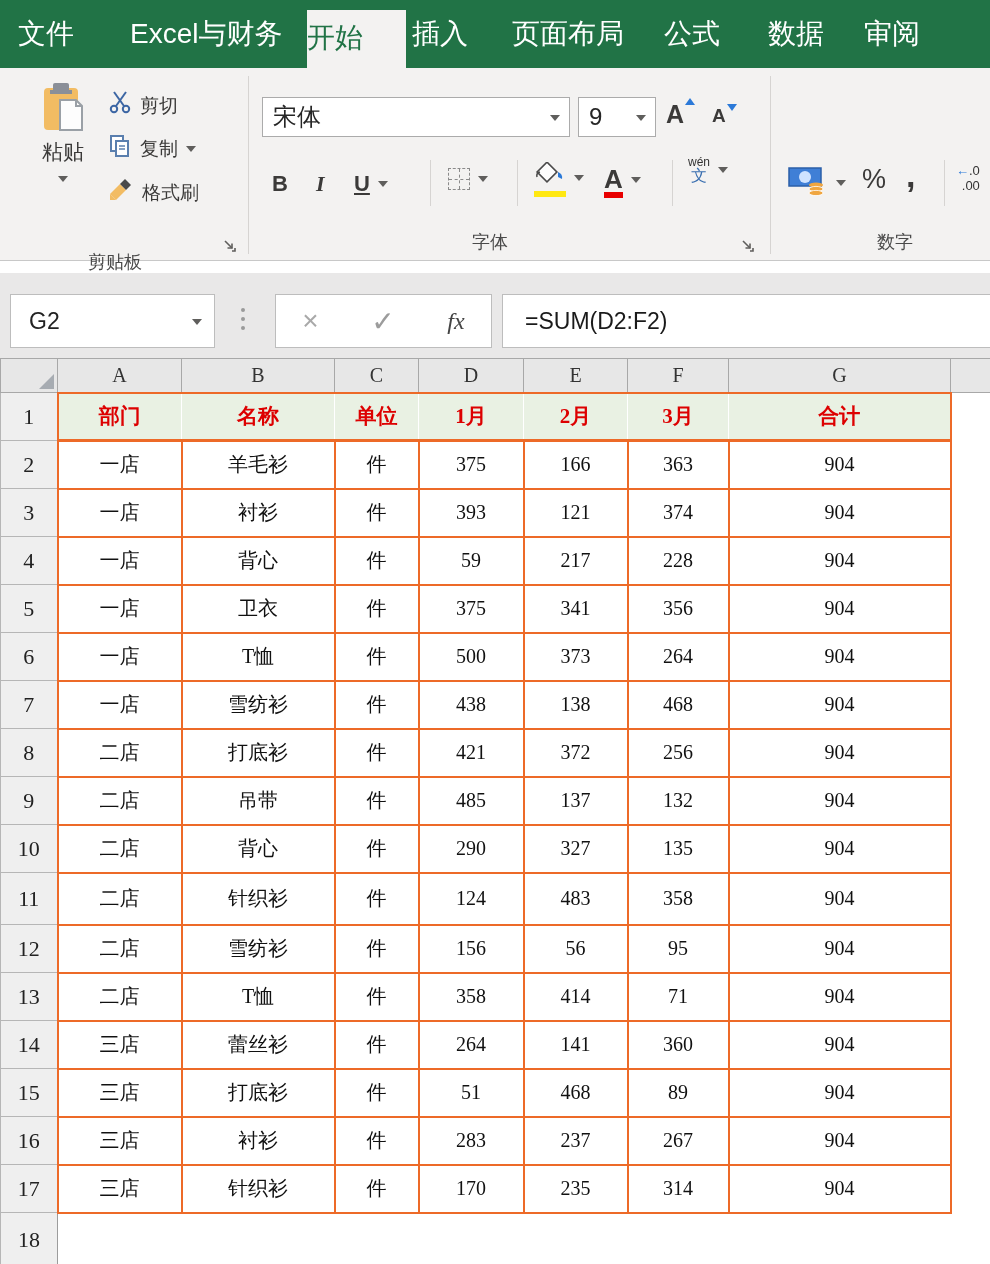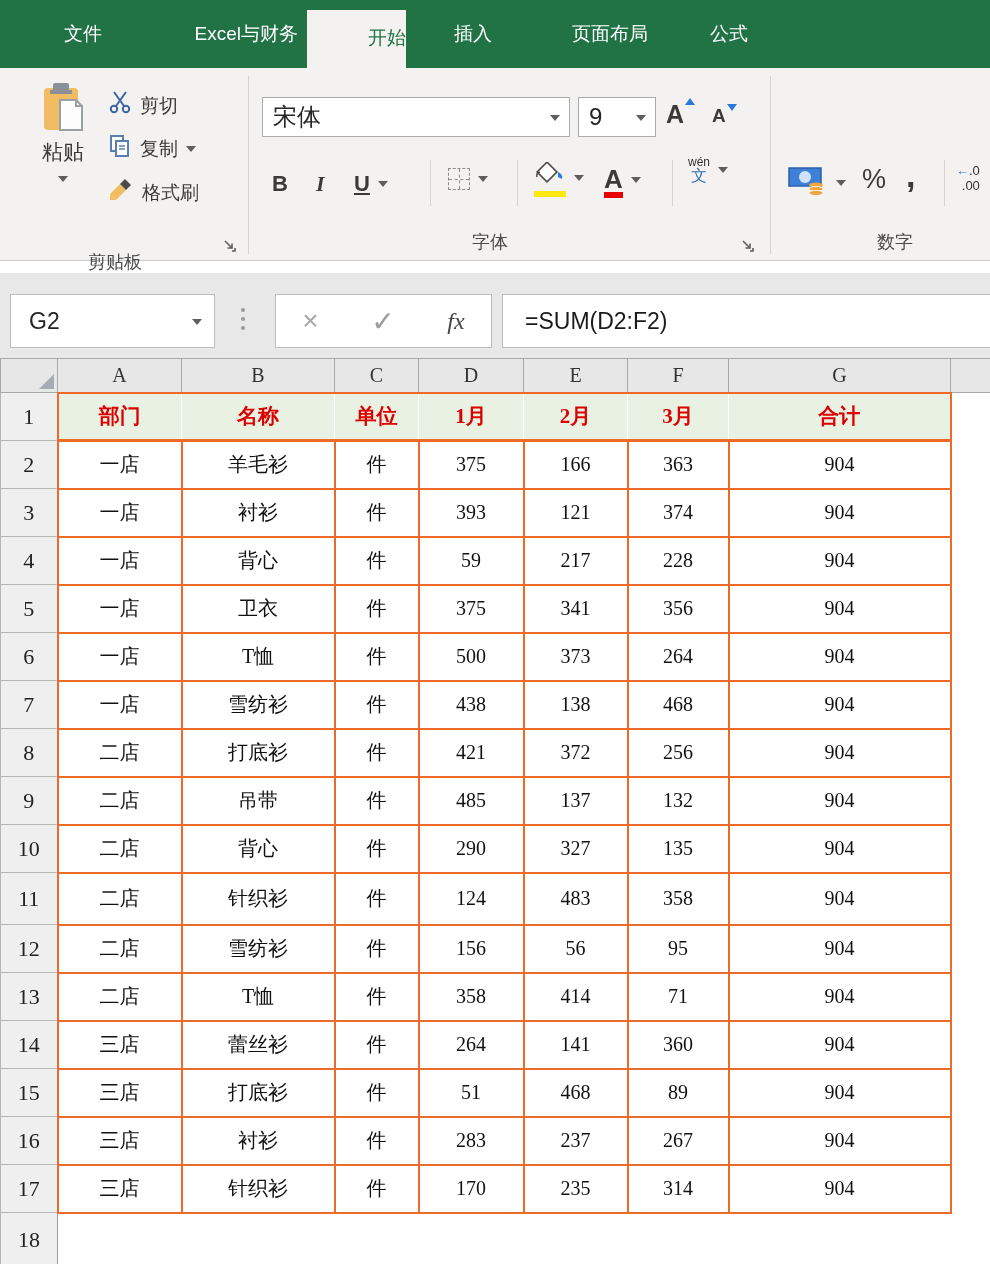--- a/index.html
+++ b/index.html
@@ -9,22 +9,22 @@
     --blue:#2b579a;
   }
   *{box-sizing:border-box; margin:0; padding:0;}
   html,body{width:990px; height:1264px; overflow:hidden; background:#fff;
     font-family:"Liberation Sans", sans-serif;}
   .abs{position:absolute;}
   #stage{position:relative; width:990px; height:1264px; background:#fff;}
 
   
   #tabbar{left:0; top:0; width:990px; height:68px; background:var(--green);}
-  .tab{position:absolute; top:0; height:68px; line-height:68px; text-align:right;
-    color:#fff; font-size:19px; cursor:default; white-space:nowrap;}
+  .tab{position:absolute; top:0; height:68px; line-height:68px; text-align:left;
+    color:#fff; font-size:28px; cursor:default; white-space:nowrap;}
   .tab.selected{background:var(--ribbon-bg); color:var(--green); top:10px; height:58px; line-height:56px;}
 
   
   #ribbon{left:0; top:68px; width:990px; height:193px; background:var(--ribbon-bg);
     border-bottom:1px solid #c8c8c8; color:#3b3a39;}
   .gsep{position:absolute; top:8px; height:178px; width:1px; background:#d6d4d2;}
   .grouplabel{position:absolute; top:162px; height:26px; font-size:18px; color:#4a4a4a; text-align:center;}
   .launcher{position:absolute; top:170px; width:16px; height:16px;}
   .arr{display:inline-block; width:0; height:0; border-left:5px solid transparent;
     border-right:5px solid transparent; border-top:6px solid #5f5e5c; vertical-align:middle;}
@@ -89,20 +89,22 @@
 
 <div id="stage">
 
   <div id="tabbar" class="abs">
     <div class="tab" style="left:18px;width:84px;">文件</div>
     <div class="tab" style="left:130px;width:168px;">Excel与财务</div>
     <div class="tab selected" style="left:307px;width:99px;">开始</div>
     <div class="tab" style="left:412px;width:80px;">插入</div>
     <div class="tab" style="left:512px;width:136px;">页面布局</div>
     <div class="tab" style="left:664px;width:84px;">公式</div>
+    <div class="tab" style="left:768px;width:84px;">数据</div>
+    <div class="tab" style="left:864px;width:84px;">审阅</div>
   </div>
 
   <div id="ribbon" class="abs">
 
     <div class="abs" style="left:22px;top:14px;width:82px;text-align:center;">
       <span>
         <svg width="46" height="52" viewBox="0 0 46 52">
           <rect x="4" y="6" width="34" height="42" rx="4" fill="#f2bc63"></rect>
           <rect x="13" y="1" width="16" height="9" rx="2" fill="#8a8f98"></rect>
           <rect x="10" y="8" width="22" height="4" fill="#8a8f98"></rect>

